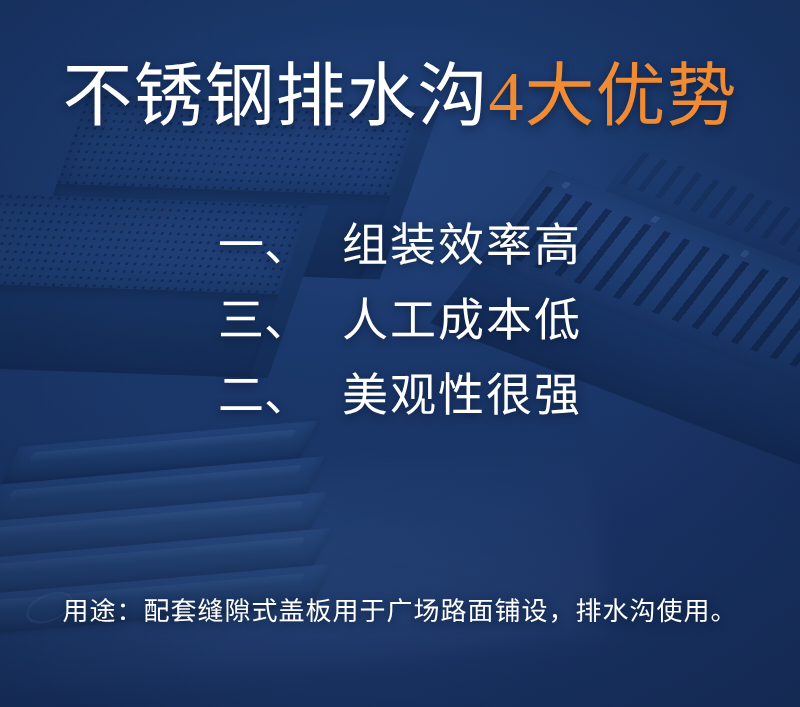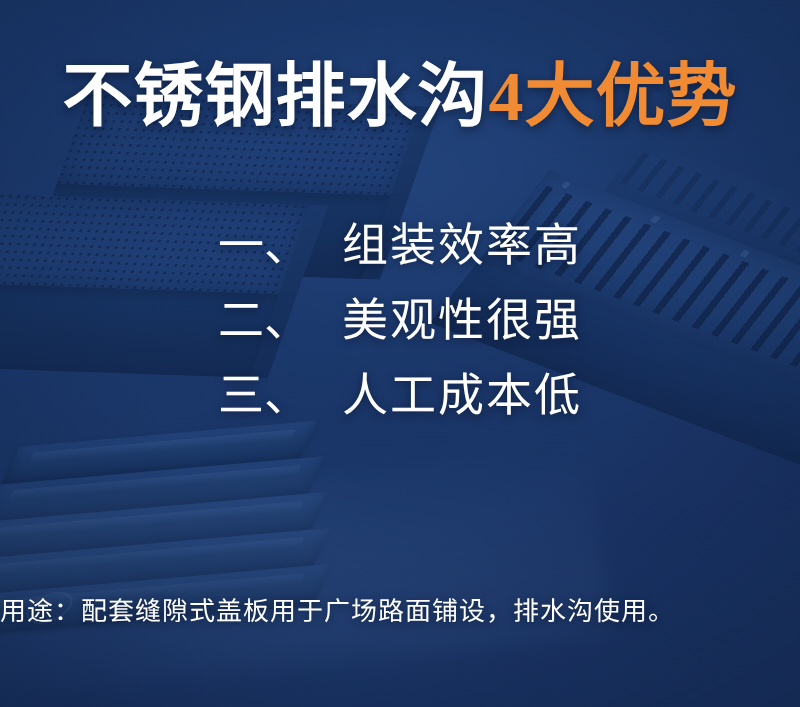--- a/index.html
+++ b/index.html
@@ -184,21 +184,21 @@
     pointer-events:none;
   }
 
   
   .content { position:absolute; inset:0; }
 
   .headline {
     position:absolute; left:0; right:0; top:62px;
     text-align:center;
     font-family:"Liberation Serif","DejaVu Serif",serif;
-    font-weight:700;
+    font-weight:400;
     font-size:70px;
     line-height:1;
     letter-spacing:1px;
     white-space:nowrap;
     text-shadow:0 3px 10px rgba(6,16,38,.55);
   }
   .headline .t-white { color:#ffffff; }
   .headline .t-accent { color:#f08b33; }
 
   .advantages {
@@ -212,20 +212,21 @@
     color:#ffffff;
     letter-spacing:2px;
     white-space:nowrap;
     text-shadow:0 2px 9px rgba(6,16,38,.60);
   }
   .adv-item .num { letter-spacing:0px; }
   .adv-item .txt { margin-left:32px;text-align:center; }
 
   .usage {
     position:absolute; left:0; right:0; top:590px;
+    text-align:center;
     font-size:26px;
     font-weight:300;
     color:#ffffff;
     letter-spacing:1px;
     white-space:nowrap;
     text-shadow:0 2px 8px rgba(6,16,38,.60);
   }
 </style>
 </head>
 <body>
@@ -281,22 +282,22 @@
 
     <h1 class="headline">
       <span class="t-white">不锈钢排水沟</span><span class="t-accent">4大优势</span>
     </h1>
 
     <div class="advantages">
       <div class="adv-item">
         <span class="num">一、</span><span class="txt">组装效率高</span>
       </div>
       <div class="adv-item">
+        <span class="num">三、</span><span class="txt">人工成本低</span>
+      </div>
+      <div class="adv-item">
         <span class="num">二、</span><span class="txt">美观性很强</span>
-      </div>
-      <div class="adv-item">
-        <span class="num">三、</span><span class="txt">人工成本低</span>
       </div>
     </div>
 
     <div class="usage">用途：配套缝隙式盖板用于广场路面铺设，排水沟使用。</div>
   </div>
 </div>
 
 </body></html>

